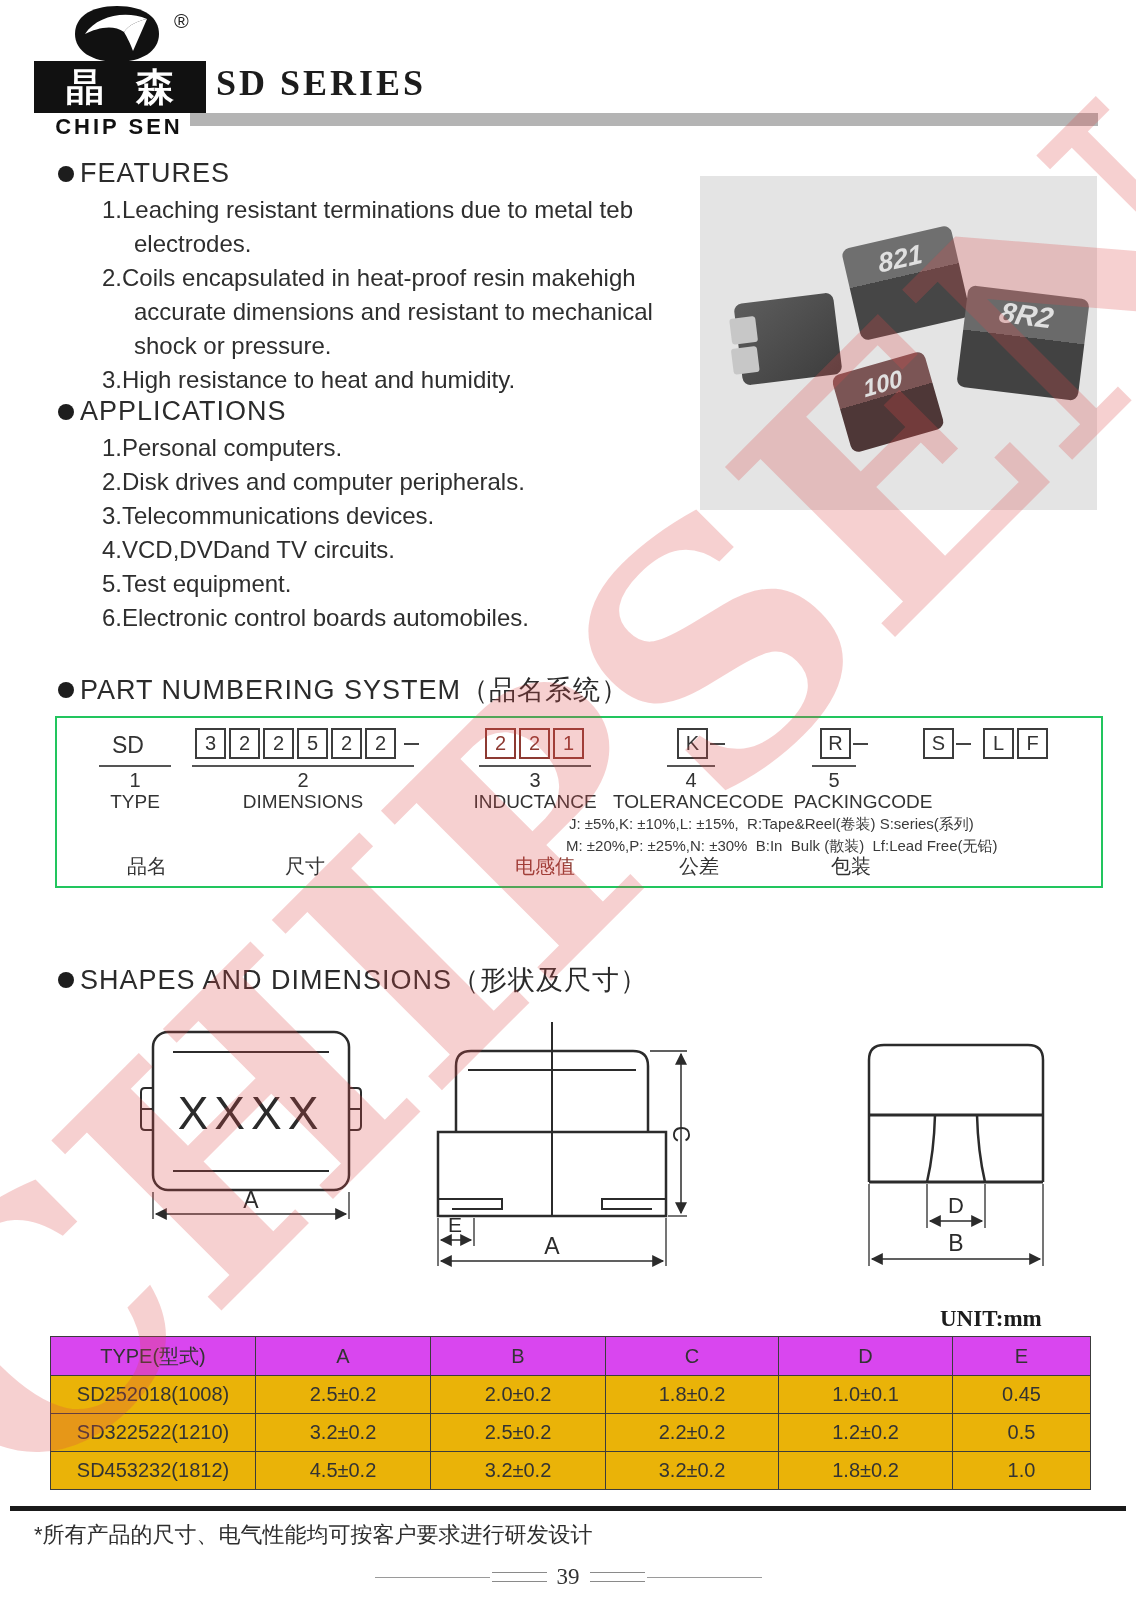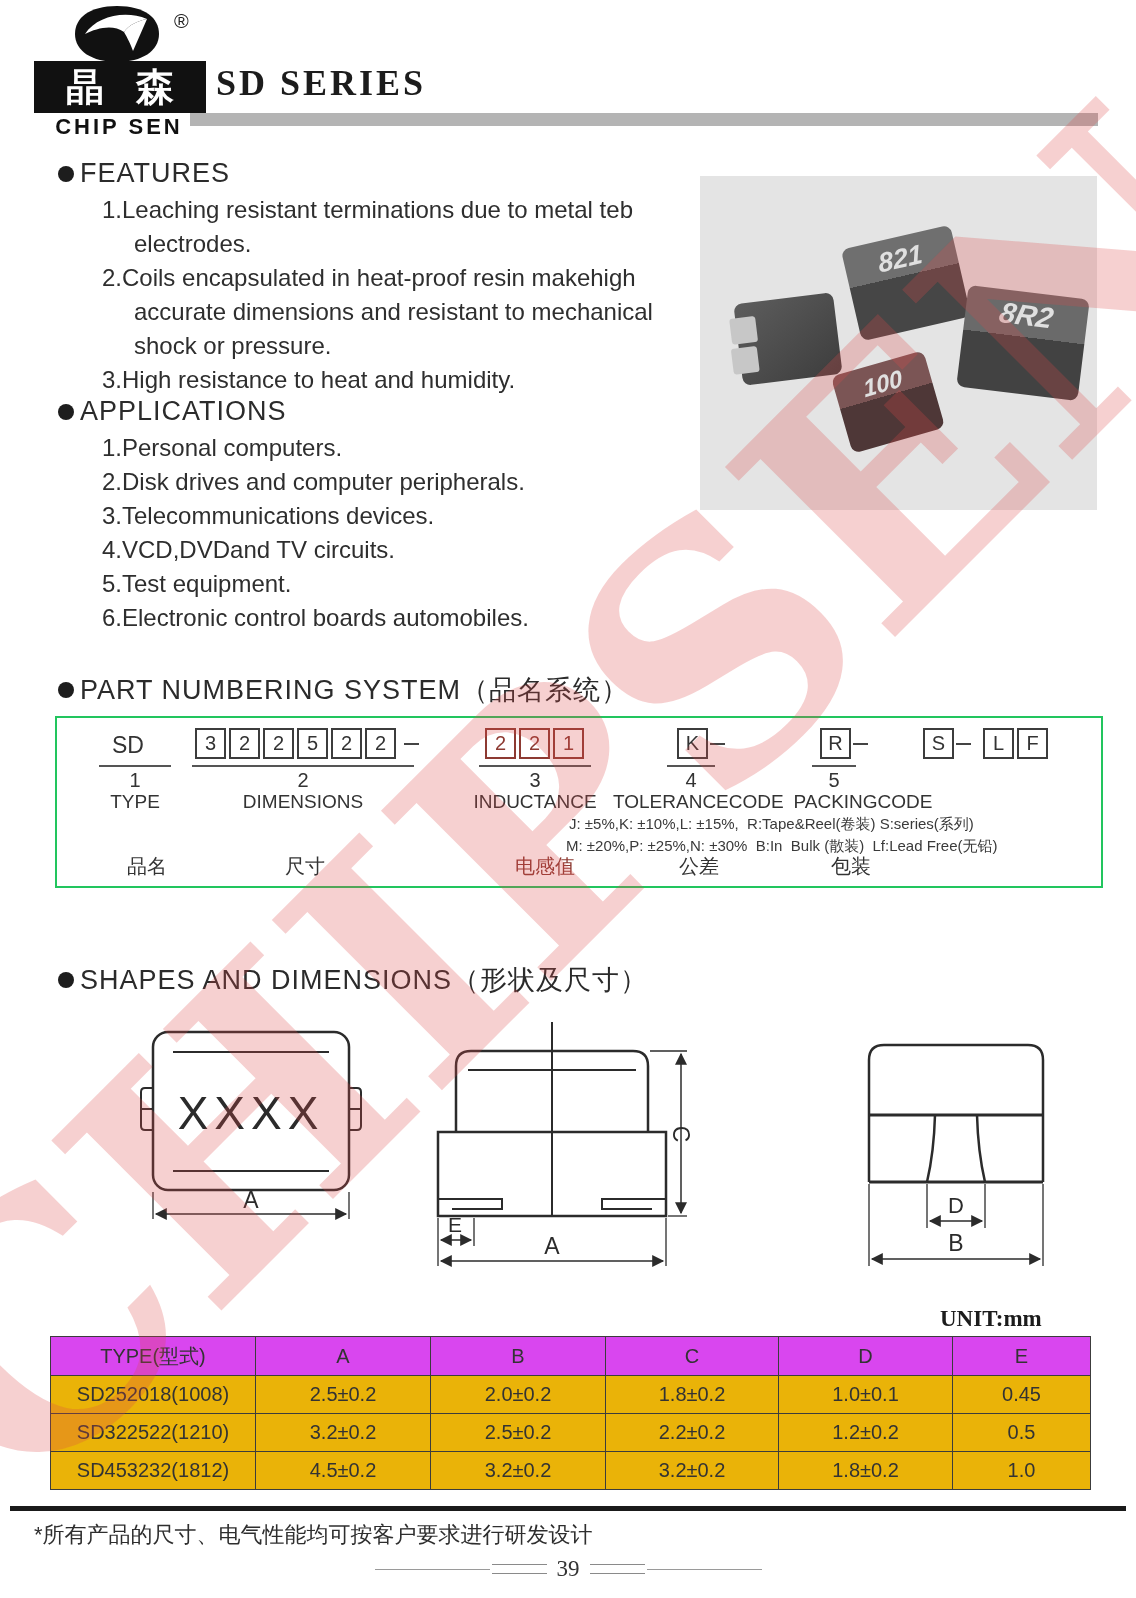--- a/index.html
+++ b/index.html
@@ -57,21 +57,21 @@
   table.dims th,table.dims td{border:1.5px solid #3c3c3c;text-align:center;padding:0;}
   table.dims th{background:#d946ef;height:38px;font-weight:normal;}
   table.dims td{height:37px;background:#eab308;}
   
   .footer-rule{position:absolute;left:10px;top:1506px;width:1116px;height:5px;background:#1a1a1a;}
   .footer-note{position:absolute;left:34px;top:1520px;font-size:22px;color:#2e2e2e;}
   .pagenum-row{position:absolute;left:0;top:1548px;width:1136px;display:flex;align-items:center;
                justify-content:center;}
   .pg-line{width:115px;height:1px;background:#9a9a9a;}
   .pg-dbl{width:55px;height:8px;border-top:1.5px solid #8a8a8a;border-bottom:1.5px solid #8a8a8a;margin:0 2px;}
-  .pg-num{font-family:"Liberation Serif",serif;font-size:23px;color:#333;margin:8px 8px;}
+  .pg-num{font-family:"Liberation Serif",serif;font-size:23px;color:#333;margin:16px 8px;}
   
   .watermark{position:absolute;left:50%;top:800px;transform:translate(-50%,-50%) rotate(-45deg);
              font-family:"DejaVu Serif",serif;font-weight:bold;font-size:330px;line-height:1;
              color:rgba(221,72,72,0.26);white-space:nowrap;z-index:30;pointer-events:none;}
 </style>
 </head>
 <body>
 
 <div class="page">
 

